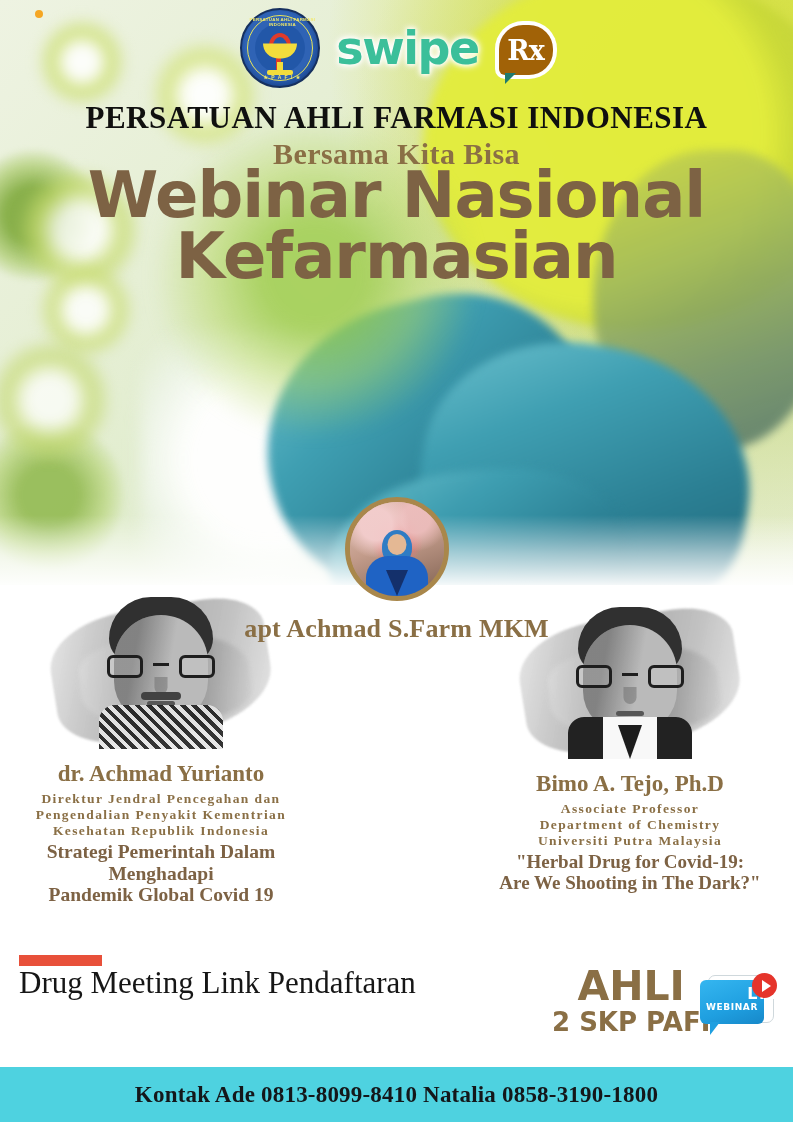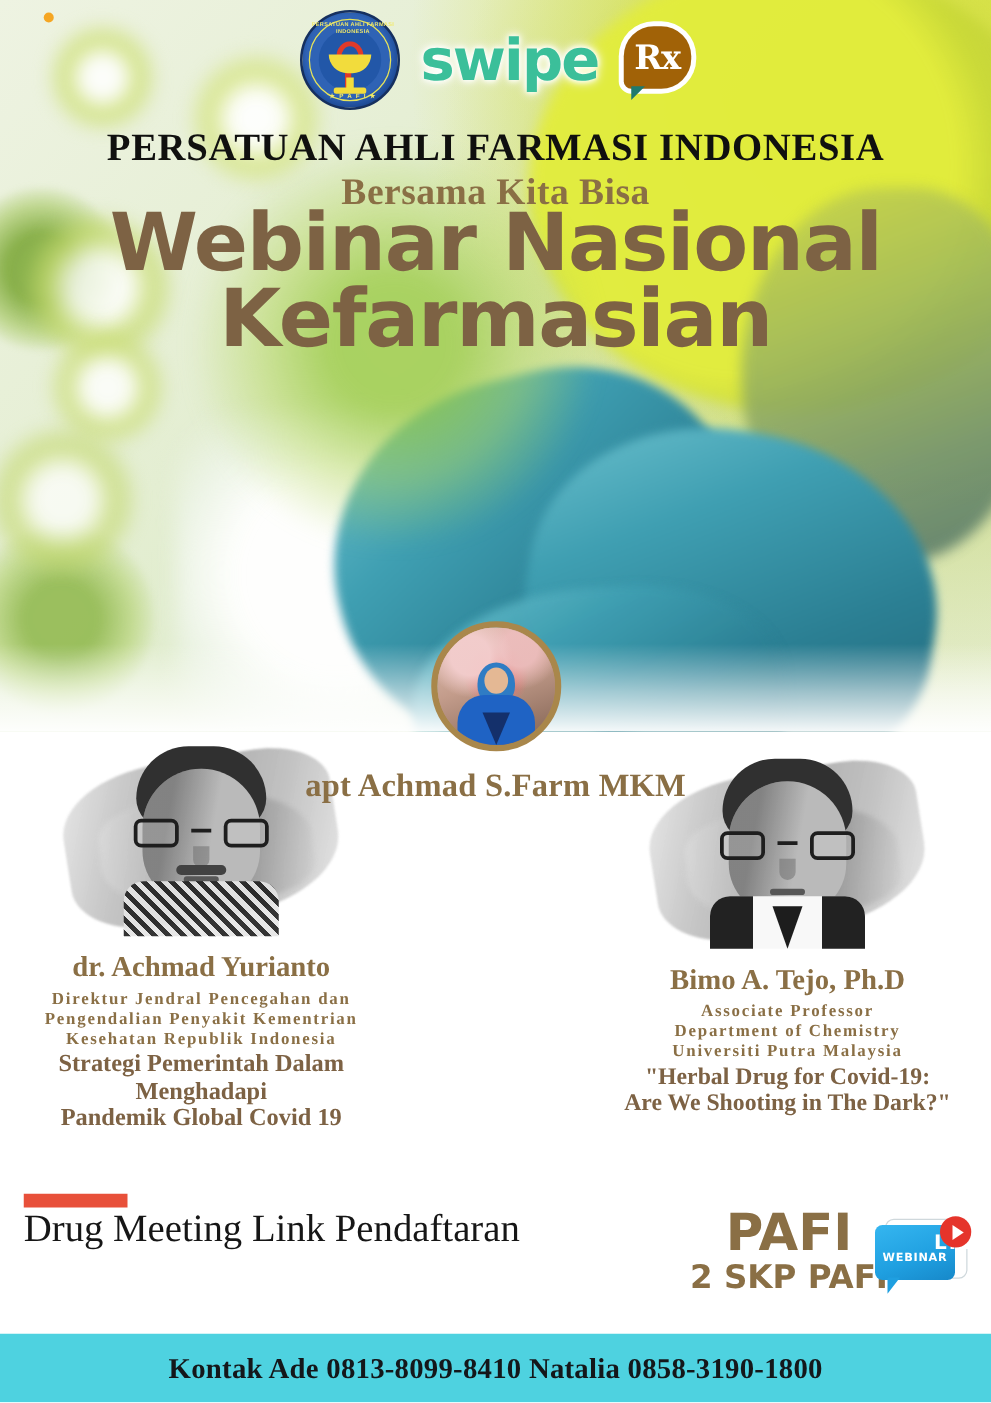--- a/index.html
+++ b/index.html
@@ -79,21 +79,21 @@
   .pafi-stem { position:absolute; left:50%; top:68%; transform:translateX(-50%); width:6px; height:12px; background:#f2dc3c; }
   .pafi-base { position:absolute; left:50%; top:79%; transform:translateX(-50%); width:26px; height:5px; border-radius:2px; background:#f2dc3c; }
   .pafi-snake { position:absolute; left:50%; top:30%; transform:translateX(-50%); width:22px; height:26px;
                 border:4px solid #e03a2a; border-radius:50% 50% 40% 40%; border-bottom-color:transparent; }
   .pafi-snake::after { content:""; position:absolute; left:3px; top:18px; width:5px; height:16px; background:#e03a2a; border-radius:2px; }
   .pafi-txt-top, .pafi-txt-bot { position:absolute; left:0; width:80px; text-align:center; color:#f2e96a;
                                  font-size:4.4px; letter-spacing:.3px; font-weight:bold; }
   .pafi-txt-top { top:7px; }
   .pafi-txt-bot { bottom:6px; font-size:5px; letter-spacing:1px; }
 
-  .swipe-logo { display:flex; align-items:flex-start; gap:20px; }
+  .swipe-logo { display:flex; align-items:flex-end; gap:20px; }
   .swipe-word { position:relative; font-size:46px; font-weight:bold; color:#3bbf9a; letter-spacing:-1.5px;
                 font-family:"DejaVu Sans", sans-serif;
                 text-shadow:0 0 4px #fff, 0 0 7px #fff, 0 0 10px #fff; }
   .swipe-dot { position:absolute; left:35px; top:4px; width:8px; height:8px; border-radius:50%; background:#f5a623; }
   .rx-bubble { position:relative; width:54px; height:50px; border-radius:24px 24px 24px 6px;
                background:#a16207; display:flex; align-items:center; justify-content:center;
                box-shadow:0 0 0 4px #fff; }
   .rx-bubble::after { content:""; position:absolute; left:6px; bottom:-9px; width:0; height:0;
                       border-left:11px solid #1f7a6e; border-bottom:11px solid transparent; }
   .rx-text { color:#fff; font-size:27px; font-weight:bold; font-family:"DejaVu Serif", serif; letter-spacing:-1px; }
@@ -385,21 +385,21 @@
     <div class="sp-topic">
       <div>"Herbal Drug for Covid-19:</div>
       <div>Are We Shooting in The Dark?"</div>
     </div>
   </div>
 
   <div class="red-bar"></div>
   <div class="zoom-line">Drug Meeting  Link  Pendaftaran</div>
 
   <div class="free-block">
-    <div class="free-txt">PAFI</div>
+    <div class="free-txt">AHLI</div>
     <div class="skp-txt">2 SKP PAFI</div>
   </div>
 
   <div class="live-badge">
     <div class="lb-back"></div>
     <div class="lb-front"></div>
     <div class="lb-tail"></div>
     <div class="lb-live">LIVE</div>
     <div class="lb-web">WEBINAR</div>
     <div class="lb-play"></div>

